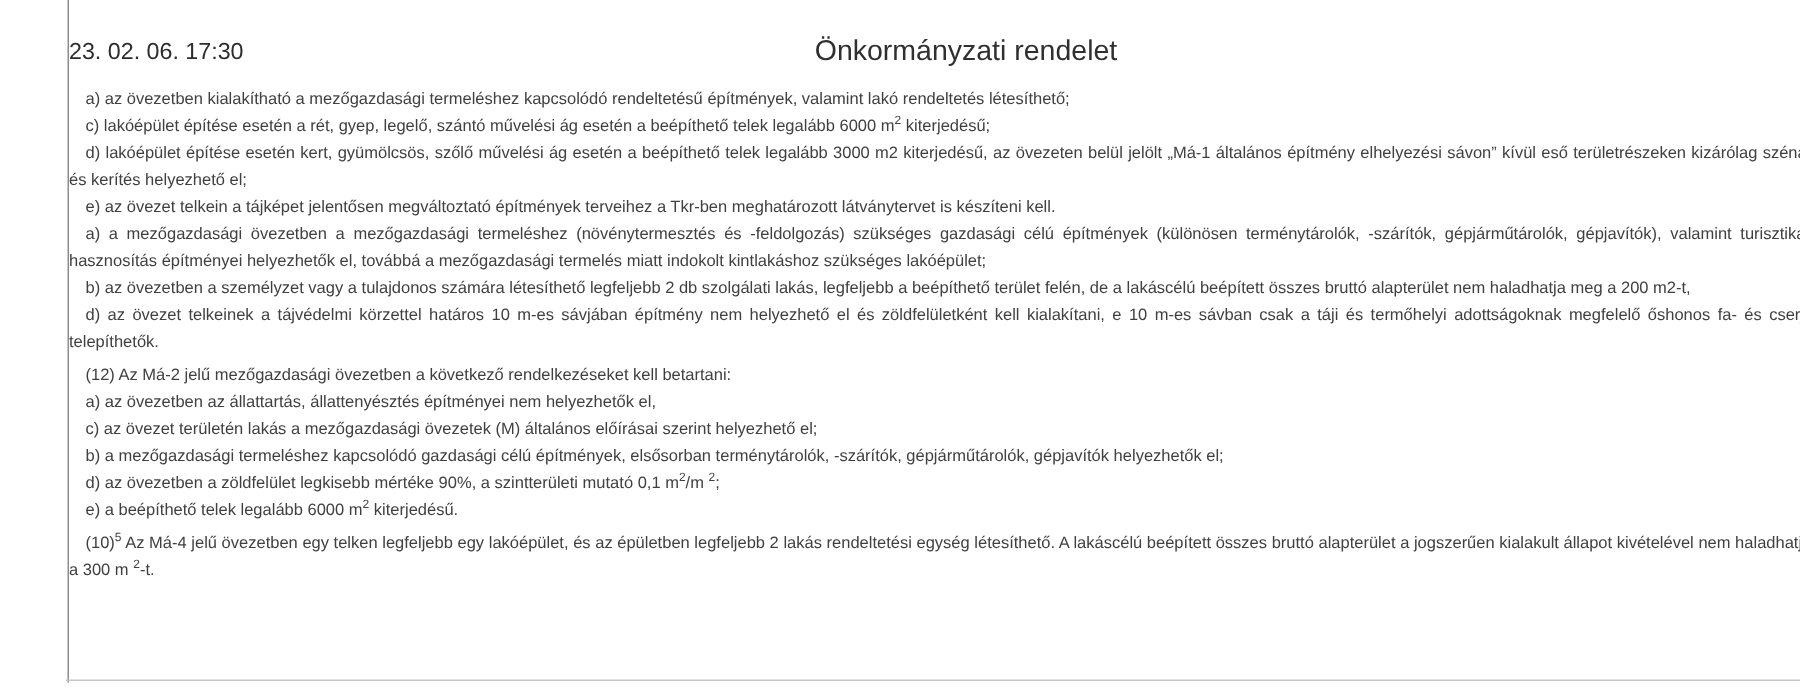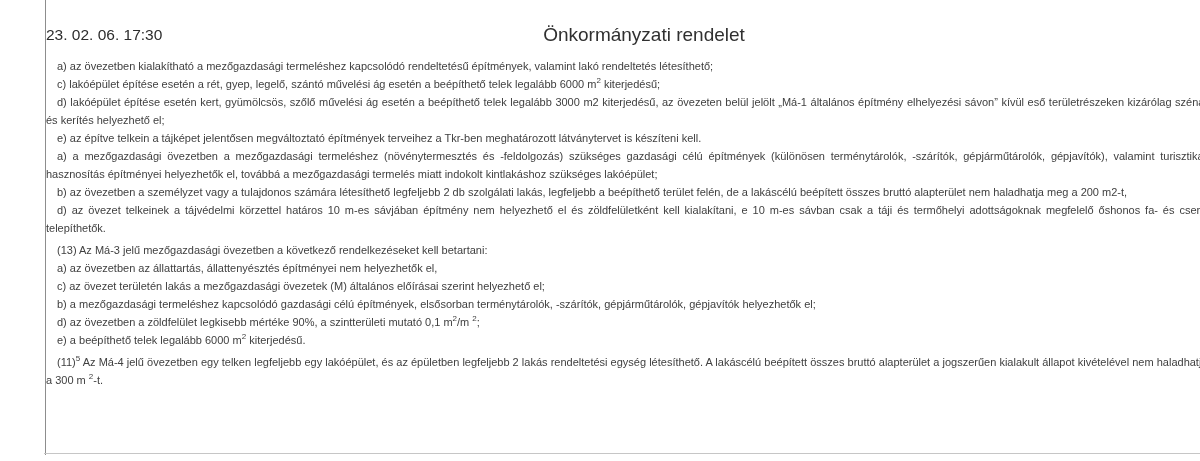--- a/index.html
+++ b/index.html
@@ -91,31 +91,31 @@
 
   <div class="print-header">
     <div class="print-timestamp">23. 02. 06. 17:30</div>
     <div class="document-title">Önkormányzati rendelet</div>
   </div>
 
   <div class="document-body">
       <p class="para"><span>a) az övezetben kialakítható a mezőgazdasági termeléshez kapcsolódó rendeltetésű építmények, valamint lakó rendeltetés létesíthető;</span></p>
       <p class="para"><span>c) lakóépület építése esetén a rét, gyep, legelő, szántó művelési ág esetén a beépíthető telek legalább 6000 m</span><sup>2</sup><span> kiterjedésű;</span></p>
       <p class="para"><span>d) lakóépület építése esetén kert, gyümölcsös, szőlő művelési ág esetén a beépíthető telek legalább 3000 m2 kiterjedésű, az övezeten belül jelölt „Má-1 általános építmény elhelyezési sávon” kívül eső területrészeken kizárólag szénatároló és kerítés helyezhető el;</span></p>
-      <p class="para"><span>e) az építve telkein a tájképet jelentősen megváltoztató építmények terveihez a Tkr-ben meghatározott látványtervet is készíteni kell.</span></p>
+      <p class="para"><span>e) az övezet telkein a tájképet jelentősen megváltoztató építmények terveihez a Tkr-ben meghatározott látványtervet is készíteni kell.</span></p>
       <p class="para"><span>a) a mezőgazdasági övezetben a mezőgazdasági termeléshez (növénytermesztés és -feldolgozás) szükséges gazdasági célú építmények (különösen terménytárolók, -szárítók, gépjárműtárolók, gépjavítók), valamint turisztikai célú hasznosítás építményei helyezhetők el, továbbá a mezőgazdasági termelés miatt indokolt kintlakáshoz szükséges lakóépület;</span></p>
       <p class="para"><span>b) az övezetben a személyzet vagy a tulajdonos számára létesíthető legfeljebb 2 db szolgálati lakás, legfeljebb a beépíthető terület felén, de a lakáscélú beépített összes bruttó alapterület nem haladhatja meg a 200 m2-t,</span></p>
       <p class="para"><span>d) az övezet telkeinek a tájvédelmi körzettel határos 10 m-es sávjában építmény nem helyezhető el és zöldfelületként kell kialakítani, e 10 m-es sávban csak a táji és termőhelyi adottságoknak megfelelő őshonos fa- és cserjefajok telepíthetők.</span></p>
-      <p class="para block-start"><span>(13) Az Má-3 jelű mezőgazdasági övezetben a következő rendelkezéseket kell betartani:</span></p>
+      <p class="para block-start"><span>(12) Az Má-2 jelű mezőgazdasági övezetben a következő rendelkezéseket kell betartani:</span></p>
       <p class="para"><span>a) az övezetben az állattartás, állattenyésztés építményei nem helyezhetők el,</span></p>
       <p class="para"><span>c) az övezet területén lakás a mezőgazdasági övezetek (M) általános előírásai szerint helyezhető el;</span></p>
       <p class="para"><span>b) a mezőgazdasági termeléshez kapcsolódó gazdasági célú építmények, elsősorban terménytárolók, -szárítók, gépjárműtárolók, gépjavítók helyezhetők el;</span></p>
       <p class="para"><span>d) az övezetben a zöldfelület legkisebb mértéke 90%, a szintterületi mutató 0,1 m</span><sup>2</sup><span>/m </span><sup>2</sup><span>;</span></p>
       <p class="para"><span>e) a beépíthető telek legalább 6000 m</span><sup>2</sup><span> kiterjedésű.</span></p>
-      <p class="para block-start"><span>(11)</span><sup>5</sup><span> Az Má-4 jelű övezetben egy telken legfeljebb egy lakóépület, és az épületben legfeljebb 2 lakás rendeltetési egység létesíthető. A lakáscélú beépített összes bruttó alapterület a jogszerűen kialakult állapot kivételével nem haladhatja meg a 300 m </span><sup>2</sup><span>-t.</span></p>
+      <p class="para block-start"><span>(10)</span><sup>5</sup><span> Az Má-4 jelű övezetben egy telken legfeljebb egy lakóépület, és az épületben legfeljebb 2 lakás rendeltetési egység létesíthető. A lakáscélú beépített összes bruttó alapterület a jogszerűen kialakult állapot kivételével nem haladhatja meg a 300 m </span><sup>2</sup><span>-t.</span></p>
     </div>
 
   <div class="v-scrollbar">
     <div class="scrollbar-up-button"></div>
     <div class="scrollbar-thumb"></div>
   </div>
 
 </div>
 
 </body></html>

